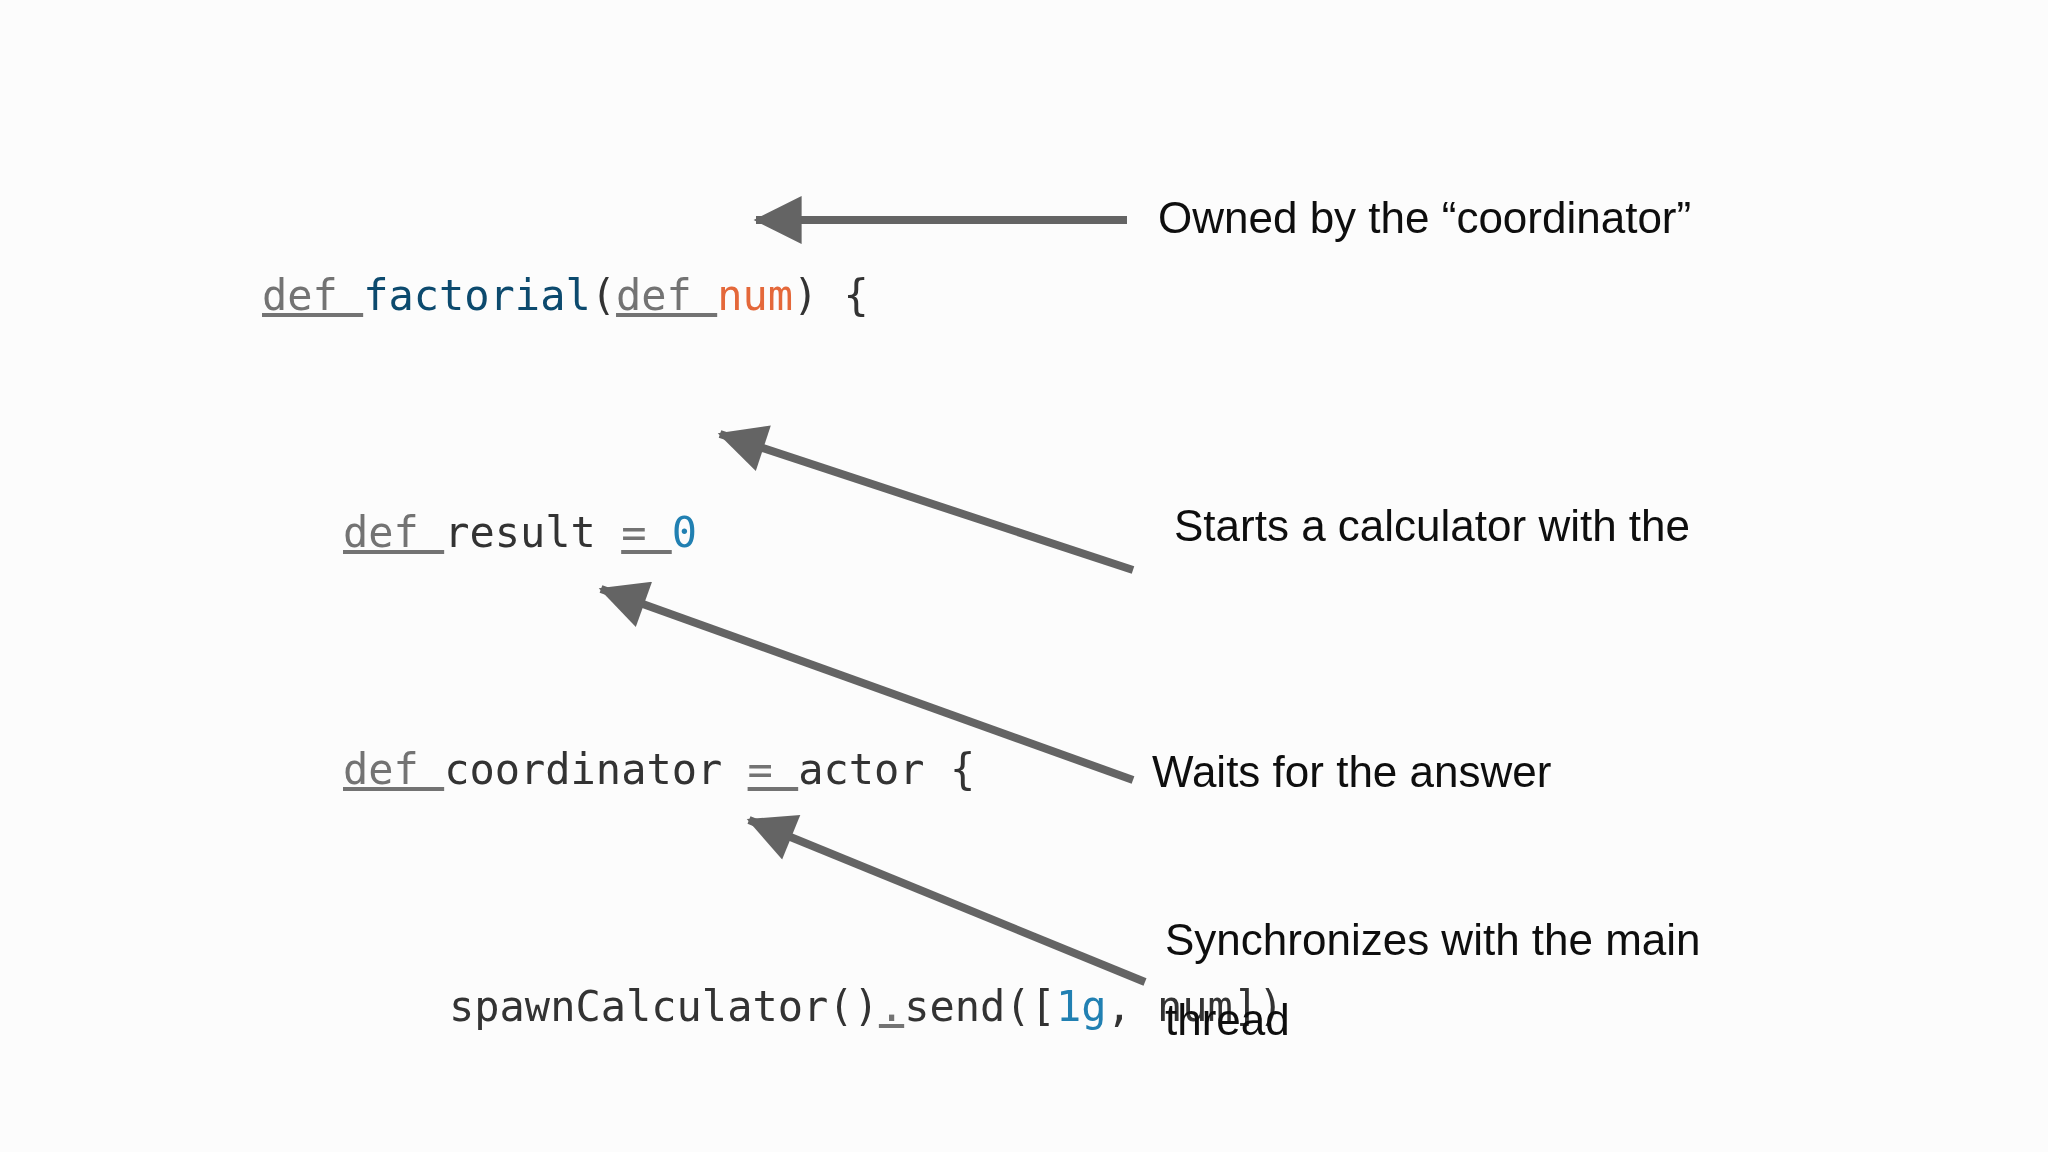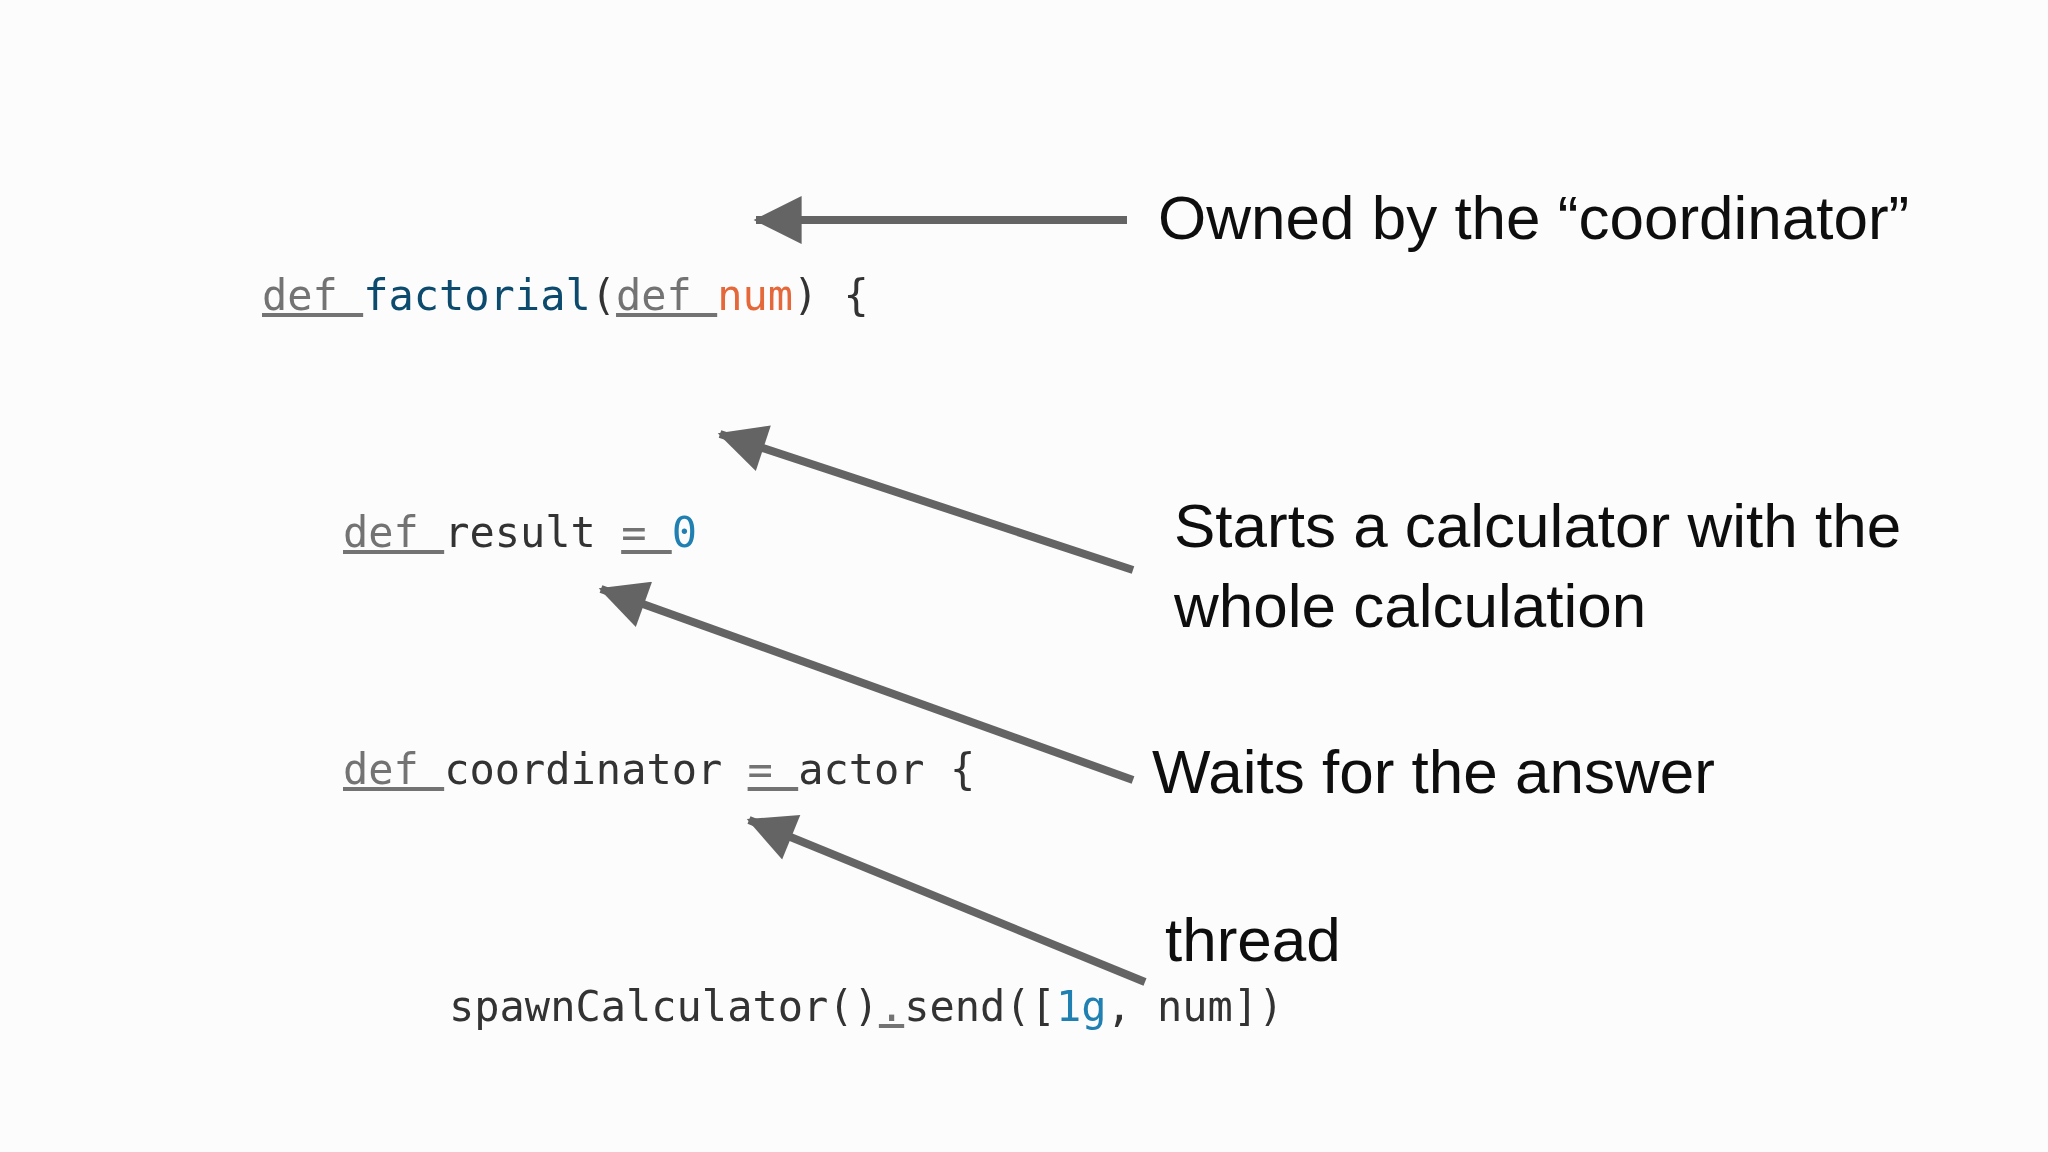--- a/index.html
+++ b/index.html
@@ -37,21 +37,21 @@
 
   #arrow-layer {
     position: absolute;
     left: 0; top: 0;
     width: 2048px;
     height: 1152px;
   }
   .annotation {
     position: absolute;
     font-family: "Liberation Sans", sans-serif;
-    font-size: 62px;
+    font-size: 44px;
     line-height: 80px;
     color: #0e0e0e;
     white-space: nowrap;
   }
   #annotation-1 { left: 1158px; top: 178px; }
   #annotation-2 { left: 1149px; top: 486px; margin-left: 25px; }
   #annotation-3 { left: 1152px; top: 732px; }
   #annotation-4 { left: 1165px; top: 900px; }
 </style>
 </head>
@@ -81,20 +81,20 @@
   <line x1="1133" y1="570" x2="720" y2="434" stroke="#646464" stroke-width="8" marker-end="url(#arrowhead)"></line>
   <line x1="1133" y1="780" x2="601" y2="589" stroke="#646464" stroke-width="8" marker-end="url(#arrowhead)"></line>
   <line x1="1145" y1="982" x2="749" y2="820" stroke="#646464" stroke-width="8" marker-end="url(#arrowhead)"></line>
 </svg>
 
 <div id="annotation-1" class="annotation">
   <div>Owned by the “coordinator”</div>
 </div>
 <div id="annotation-2" class="annotation">
   <div>Starts a calculator with the</div>
-  <div>whole calculation</div>
 </div>
 <div id="annotation-3" class="annotation">
   <div>Waits for the answer</div>
 </div>
 <div id="annotation-4" class="annotation">
+  <div>Synchronizes with the main</div>
   <div>thread</div>
 </div>
 
 </body></html>

